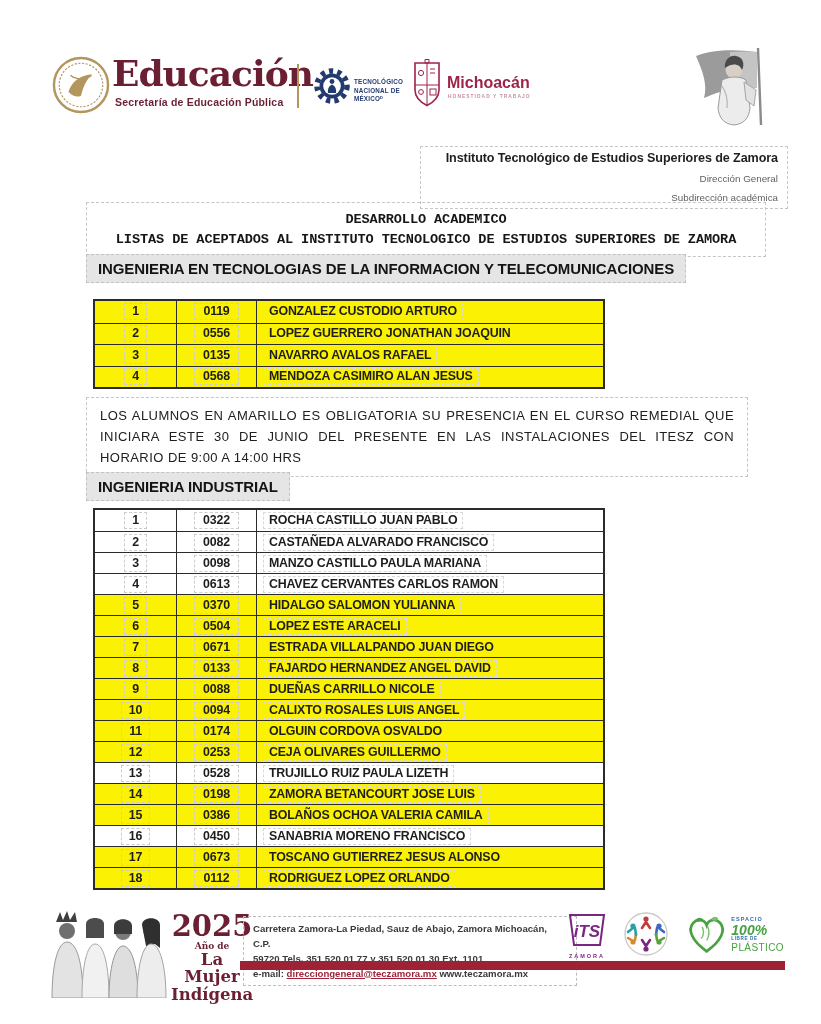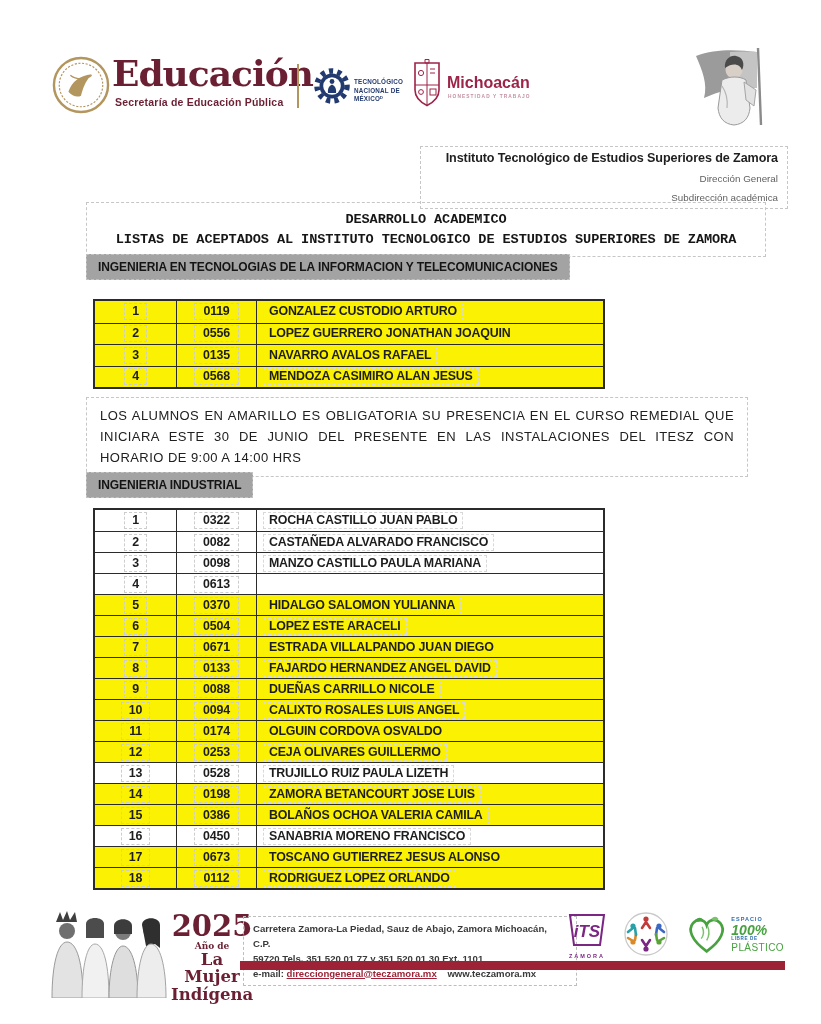--- a/index.html
+++ b/index.html
@@ -25,21 +25,21 @@
         border:1.5px dashed #c6c6c6;padding:4px 9px 5px;}
   .inst-name{font-size:12.6px;font-weight:bold;color:#1f1f1f;letter-spacing:-0.1px;}
   .inst-sub{font-size:9.8px;color:#5f5f5f;margin-top:8px;}
 
   
   .title-box{position:absolute;left:86px;top:202px;width:666px;text-align:center;
              border:1.5px dashed #c6c6c6;padding:7px 6px;font-family:Liberation Mono, monospace;}
   .title-line{font-size:13.6px;font-weight:bold;color:#161616;letter-spacing:-0.1px;line-height:1.45;}
 
   .sec-head{position:absolute;border:1.5px dashed #c2c2c2;padding:5px 11px;
-            font-size:12px;font-weight:bold;color:#141414;letter-spacing:-0.1px;background:#a3a3a3;}
+            font-size:15px;font-weight:bold;color:#141414;letter-spacing:-0.1px;background:#e5e5e5;}
   .sec-head.s0{left:86px;top:254px;}
   .sec-head.s1{left:86px;top:472px;}
 
   
   .note{position:absolute;left:86px;top:397px;width:634px;border:1.5px dashed #c6c6c6;
         padding:8px 13px;font-size:13px;font-weight:500;color:#202020;line-height:1.6;
         letter-spacing:.45px;text-align:justify;}
 
   
   .stable{position:absolute;left:93px;width:512px;border:2px solid #2b2b2b;background:#fff;box-sizing:border-box;}
@@ -60,21 +60,21 @@
   
   .women{position:absolute;left:42px;top:908px;width:128px;height:90px;}
   .yearblk{position:absolute;left:160px;top:912px;width:82px;text-align:center;color:#6b1f33;
            font-family:"DejaVu Serif",serif;margin-left:11px;}
   .year-big{font-size:29px;font-weight:bold;line-height:1;letter-spacing:0;}
   .year-sub{font-size:9px;font-weight:bold;margin-top:0;}
   .year-l{font-size:16.5px;font-weight:bold;line-height:1.05;}
   .addr{position:absolute;left:243px;top:916px;width:314px;border:1px dashed #bdbdbd;
         padding:5px 9px 4px;font-size:9.6px;font-weight:bold;color:#3a3a3a;line-height:1.55;}
   .addr a{color:#9d2235;text-decoration:underline;}
-  .addr .site{color:#3a3a3a;margin-left:8px;}
+  .addr .site{color:#3a3a3a;}
   .fbar{position:absolute;left:240px;top:961px;width:545px;height:9px;background:#9d2235;}
   .lg-itesz{position:absolute;left:562px;top:913px;width:50px;height:46px;text-align:center;}
   .lg-itesz .cap{font-size:5.5px;font-weight:bold;color:#7a2682;letter-spacing:2px;margin-top:-2px;}
   .lg-circle{position:absolute;left:622px;top:910px;width:48px;height:48px;}
   .lg-plast{position:absolute;left:684px;top:910px;width:100px;height:50px;display:flex;align-items:center;}
   .pl-text{margin-left:2px;line-height:1;}
   .pl-espacio{font-size:5.5px;font-weight:bold;color:#2b6cb0;letter-spacing:1px;}
   .pl-100{font-size:14px;font-weight:bold;font-style:italic;color:#47a23f;line-height:1;}
   .pl-libre{font-size:4.6px;font-weight:bold;color:#2b6cb0;letter-spacing:.6px;}
   .pl-plastico{font-size:10px;font-weight:normal;color:#47a23f;letter-spacing:.4px;line-height:1.1;}
@@ -225,20 +225,23 @@
           <span class="namebox">MANZO CASTILLO PAULA MARIANA</span>
         </div>
       </div>
       <div class="srow">
         <div class="c1">
           <span class="numbox">4</span>
         </div>
         <div class="c2">
           <span class="codebox">0613</span>
         </div>
+        <div class="c3">
+          <span class="namebox">CHAVEZ CERVANTES CARLOS RAMON</span>
+        </div>
       </div>
       <div class="srow hl">
         <div class="c1">
           <span class="numbox">5</span>
         </div>
         <div class="c2">
           <span class="codebox">0370</span>
         </div>
         <div class="c3">
           <span class="namebox">HIDALGO SALOMON YULIANNA</span>

